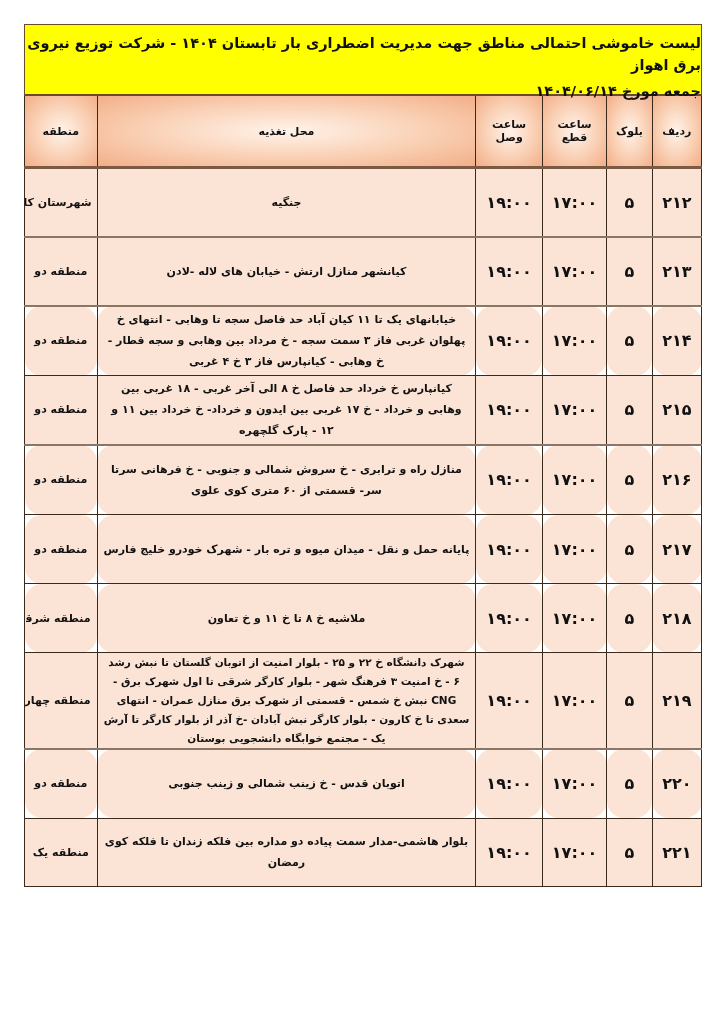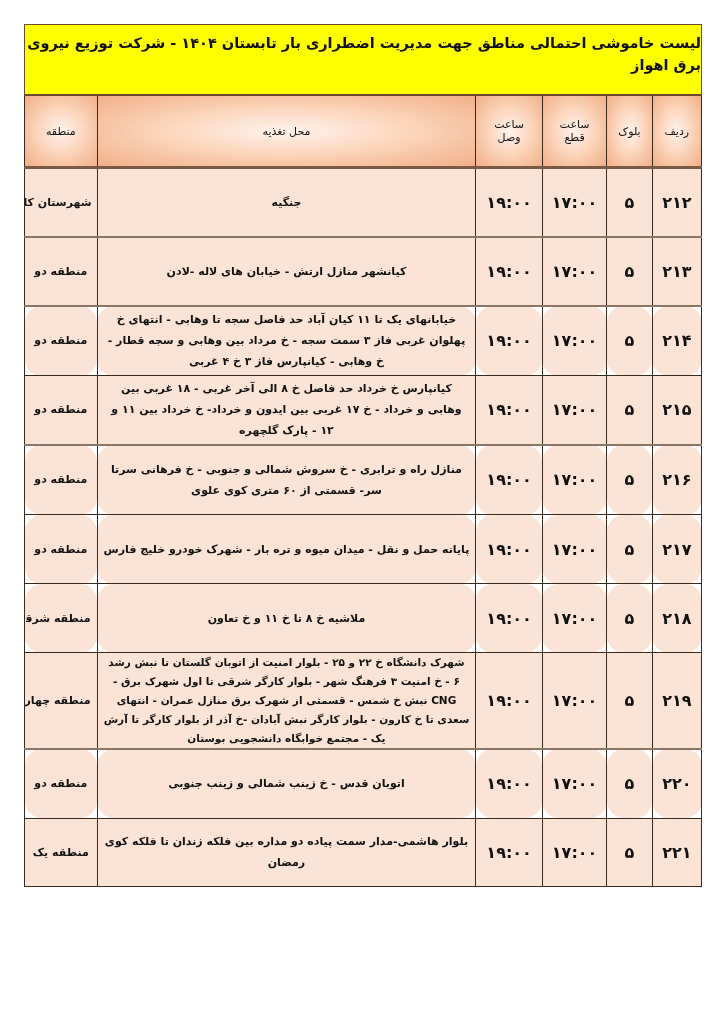--- a/index.html
+++ b/index.html
@@ -47,21 +47,21 @@
     table.grid th, table.grid td {
       border-left: 1px solid #3a2a1c;
       border-right: 1px solid #3a2a1c;
       text-align: center;
       vertical-align: middle;
       padding: 0 6px;
       overflow: hidden;
     }
     table.grid th {
       height: 70px;
-      font-weight: normal;
+      font-weight: bold;
       font-size: 11px;
       background: radial-gradient(ellipse at center, #fff3ea 0%, #f9cfb3 55%, #f2ae88 100%);
       border-bottom: 3px solid #7a5a44;
     }
     table.grid td {
       background: #fbe4d6;
       font-weight: bold;
     }
     table.grid tr.row td {
       border-bottom: 2px solid #8b7666;
@@ -92,20 +92,21 @@
     .col-conn { width: 66px; }
     .col-desc { width: 376px; }
     .col-region { width: 72px; }
   </style>
 </head>
 <body>
 
 <div class="page">
   <div class="title-box">
     <div class="line1">لیست خاموشی احتمالی مناطق جهت مدیریت اضطراری بار تابستان ۱۴۰۴ - شرکت توزیع نیروی برق اهواز</div>
+    <div class="line2">جمعه مورخ ۱۴۰۴/۰۶/۱۴</div>
   </div>
 
   <table class="grid">
     <colgroup>
       <col class="col-radif">
       <col class="col-block">
       <col class="col-cut">
       <col class="col-conn">
       <col class="col-desc">
       <col class="col-region">

